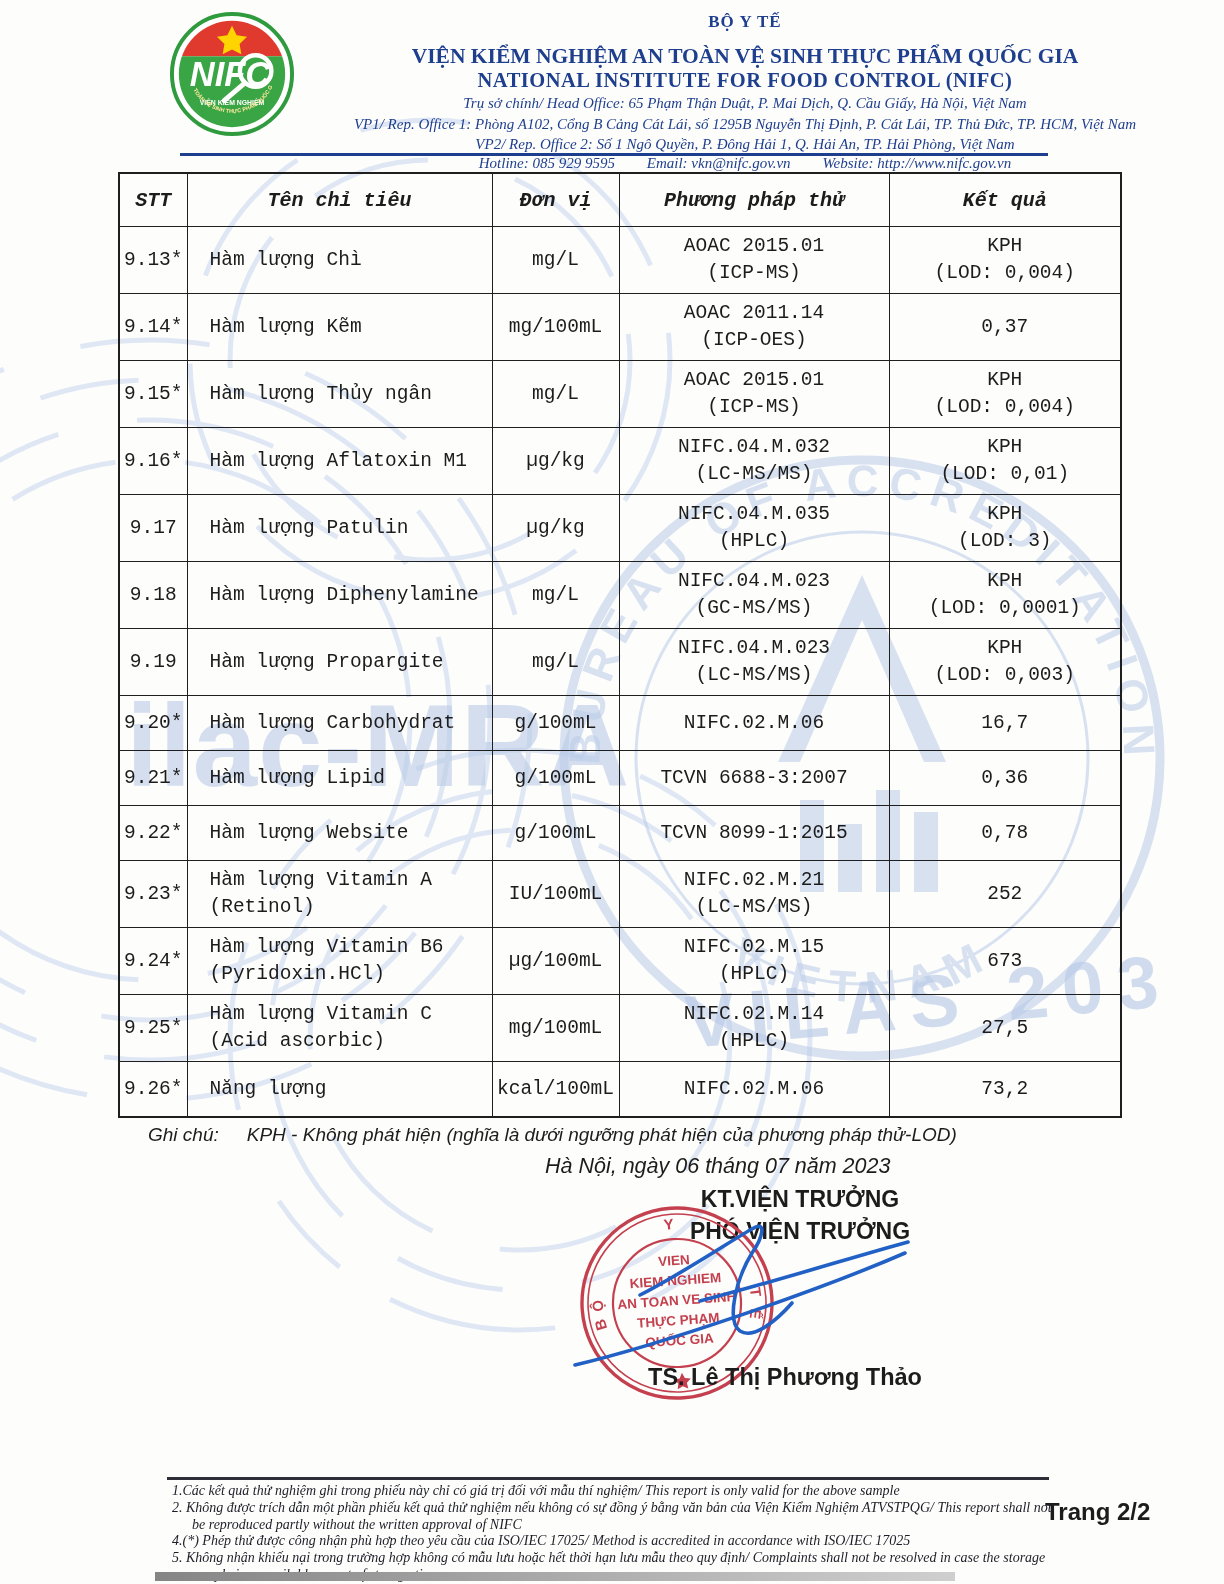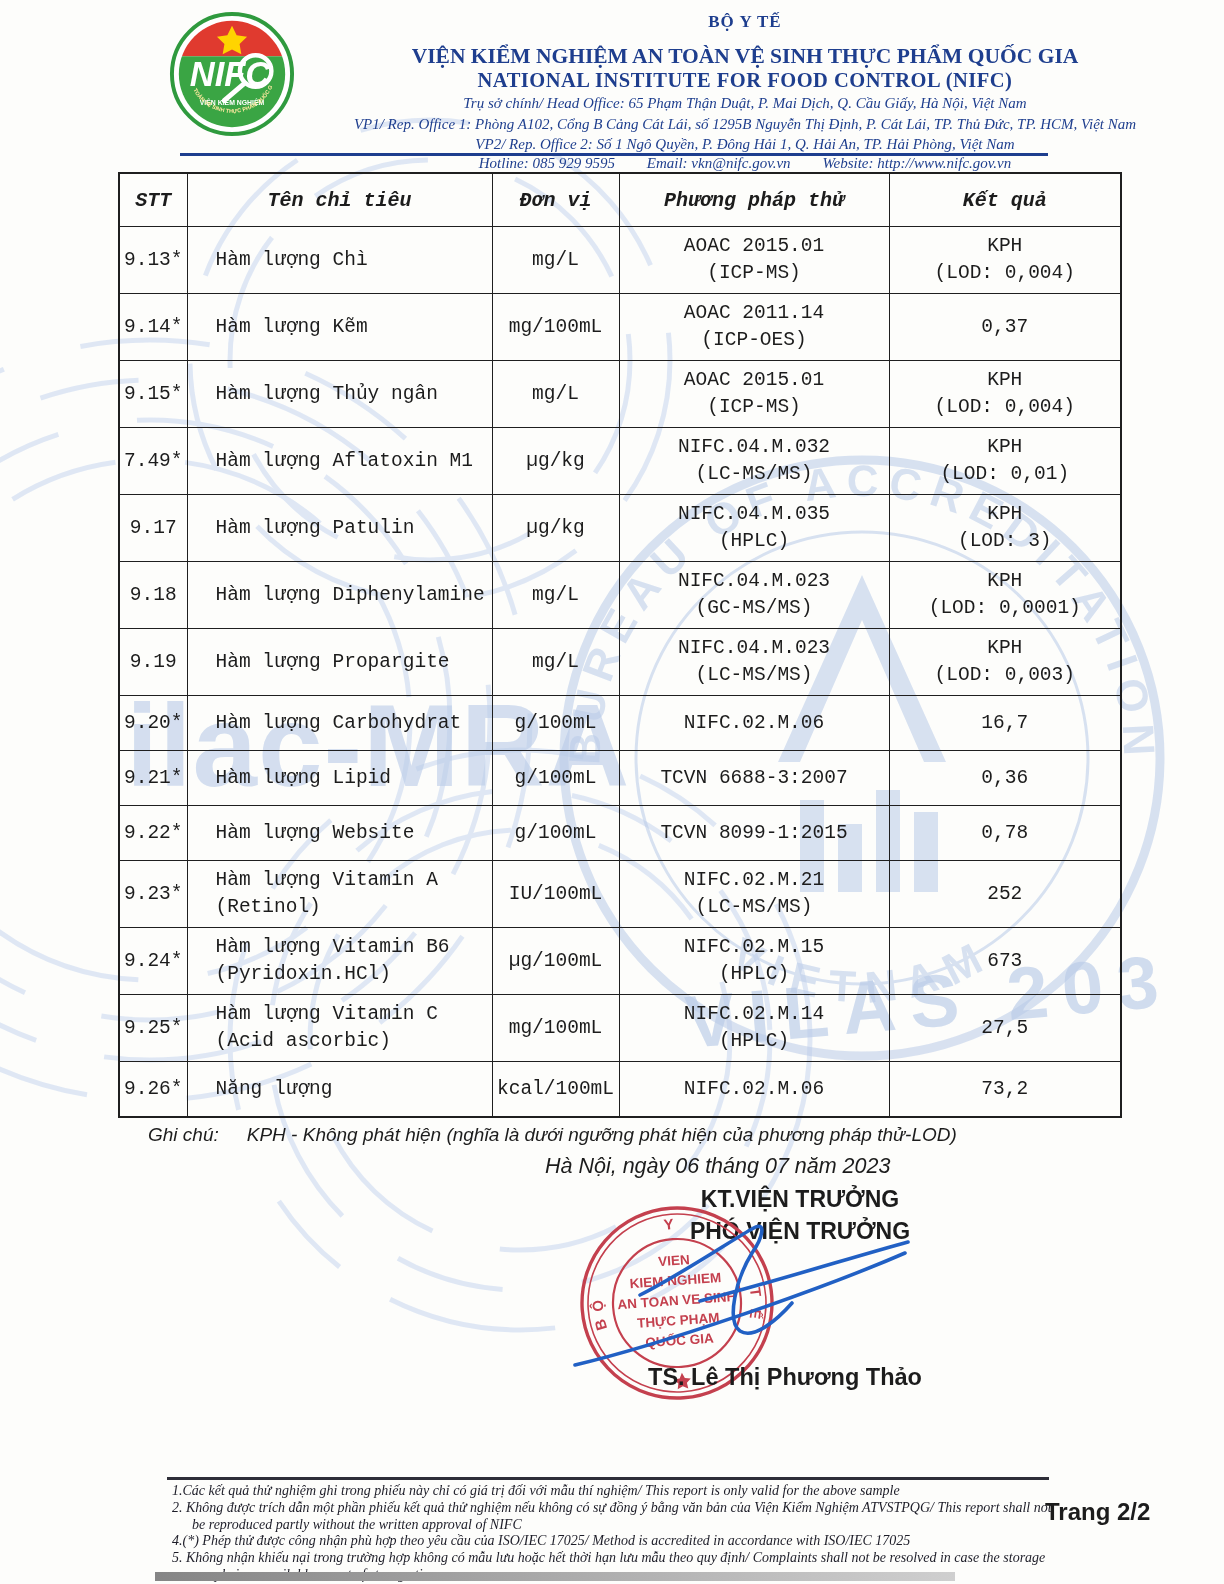--- a/index.html
+++ b/index.html
@@ -19,21 +19,21 @@
   .logo{position:absolute;left:168px;top:10px;width:128px;height:128px;z-index:3;}
   
   .wm{position:absolute;left:0;top:0;z-index:0;pointer-events:none;}
   
   table.results{position:absolute;left:118px;top:172px;width:1002px;border-collapse:collapse;z-index:1;
                 background:transparent;table-layout:fixed;font-family:Liberation Mono, monospace;}
   table.results,table.results th,table.results td{border:1.7px solid #1f1f1f;}
   table.results{border-width:2.6px;}
   th{font-size:20px;font-weight:bold;font-style:italic;height:50px;text-align:center;}
   td{font-size:19.5px;text-align:center;line-height:27px;padding:2px 4px;}
-  td.c-name{text-align:left;padding-left:28px;}
+  td.c-name{text-align:left;padding-left:22px;}
   tr.tall td{height:62px;}
   tr.short td{height:50px;}
   
   .note{position:absolute;left:148px;top:1124px;width:1010px;font-size:19px;font-style:italic;z-index:2;}
   .note .lbl{margin-right:28px;}
   .sign-date{position:absolute;left:545px;top:1154px;width:510px;text-align:left;
              font-size:21.5px;font-style:italic;z-index:2;}
   .sign-t1{position:absolute;left:545px;top:1186px;width:510px;text-align:center;
            font-size:23px;font-weight:bold;z-index:2;}
   .sign-t2{position:absolute;left:545px;top:1218px;width:510px;text-align:center;
@@ -193,21 +193,21 @@
       <td class="c-method">
         <div>AOAC 2015.01</div>
             <div>(ICP-MS)</div>
       </td>
       <td class="c-result">
         <div>KPH</div>
             <div>(LOD: 0,004)</div>
       </td>
     </tr>
         <tr class="tall">
-      <td class="c-stt"><span>7.49*</span></td>
+      <td class="c-stt"><span>9.16*</span></td>
       <td class="c-name">
         <div>Hàm lượng Aflatoxin M1</div>
             <div></div>
       </td>
       <td class="c-unit"><span>µg/kg</span></td>
       <td class="c-method">
         <div>NIFC.04.M.032</div>
             <div>(LC-MS/MS)</div>
       </td>
       <td class="c-result">

